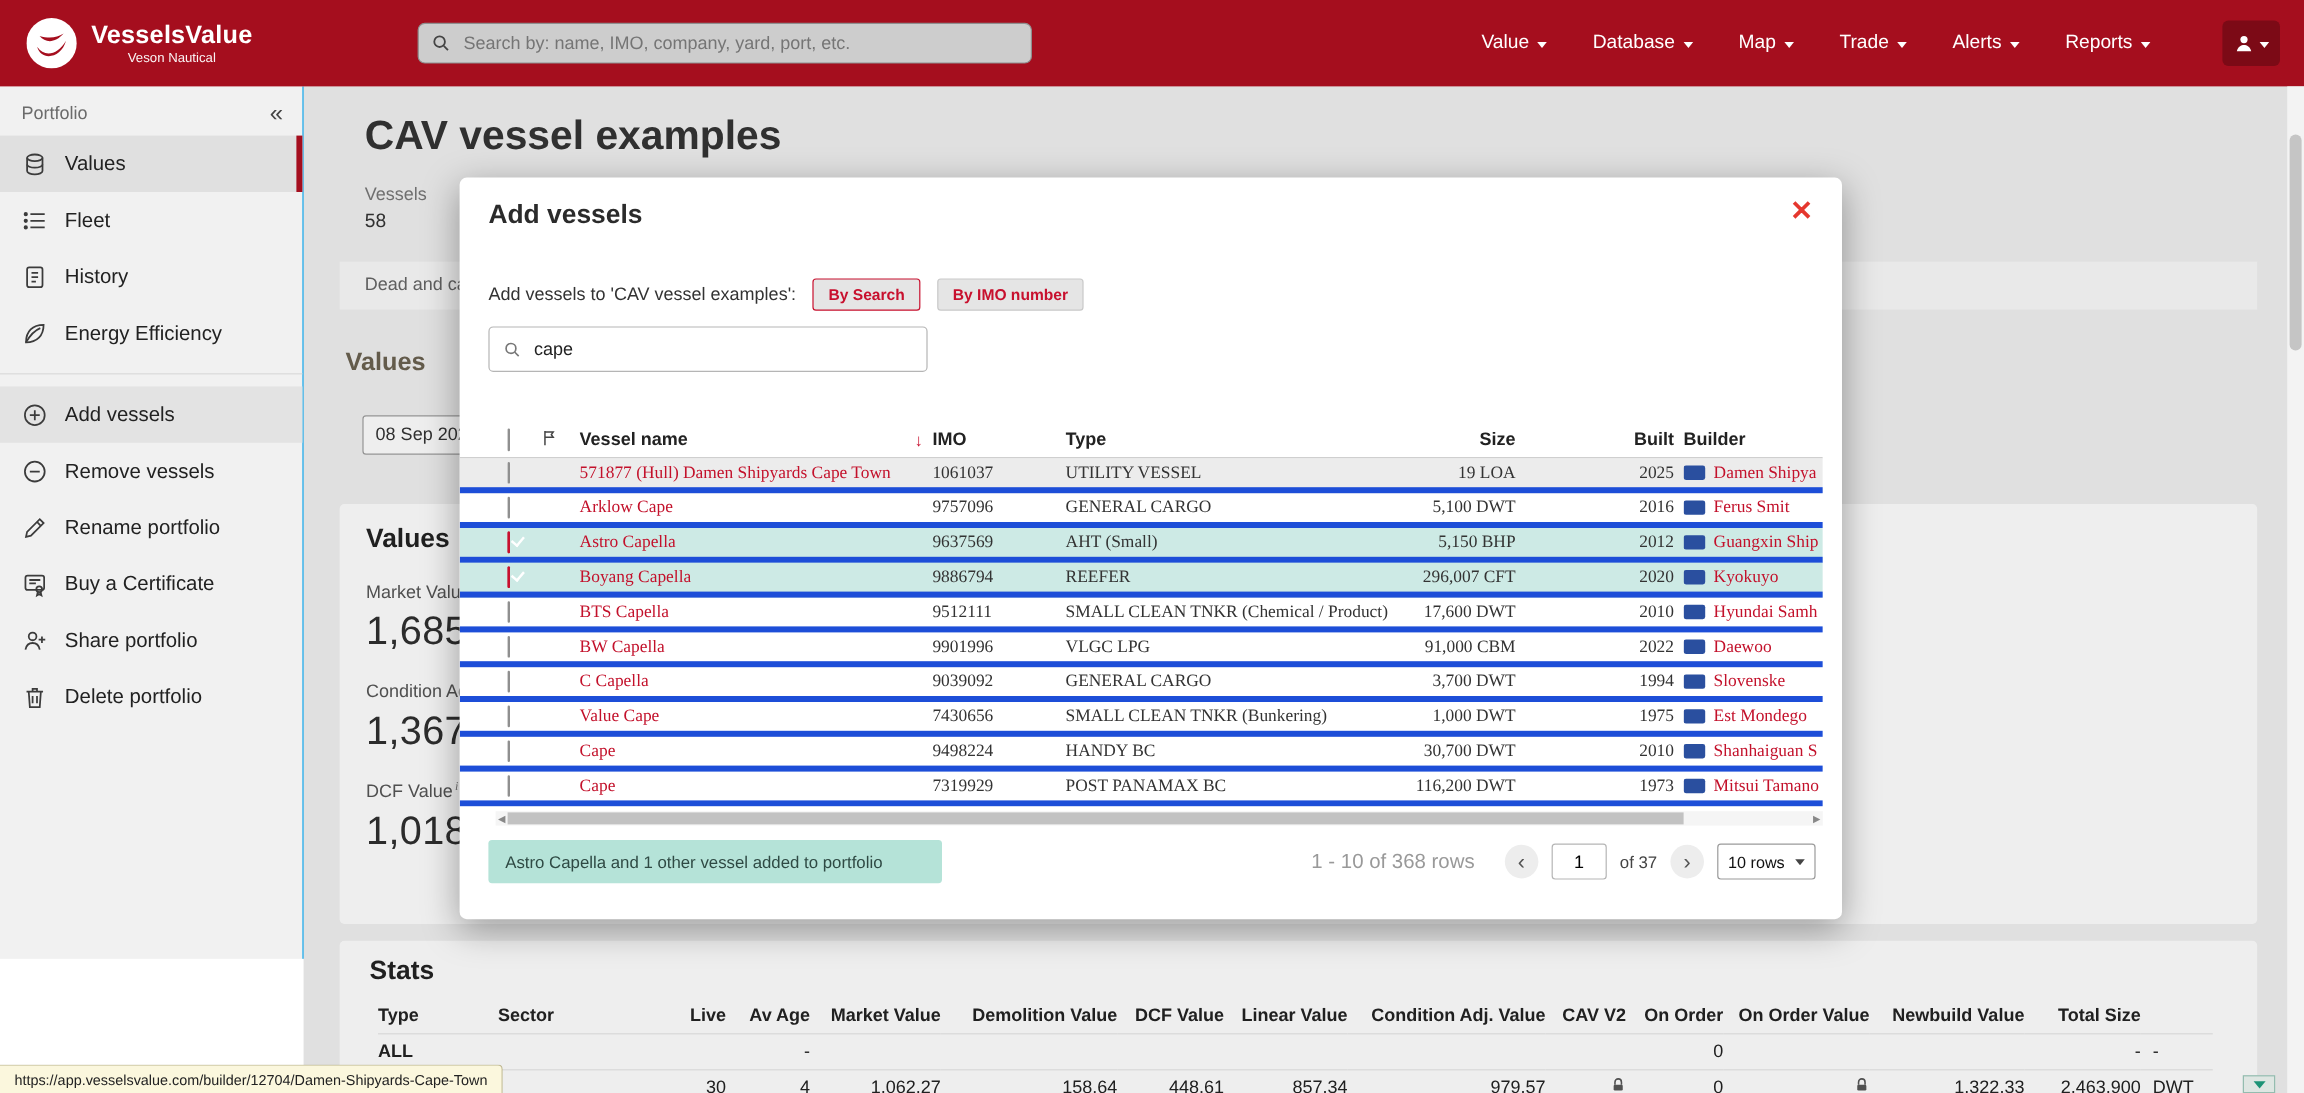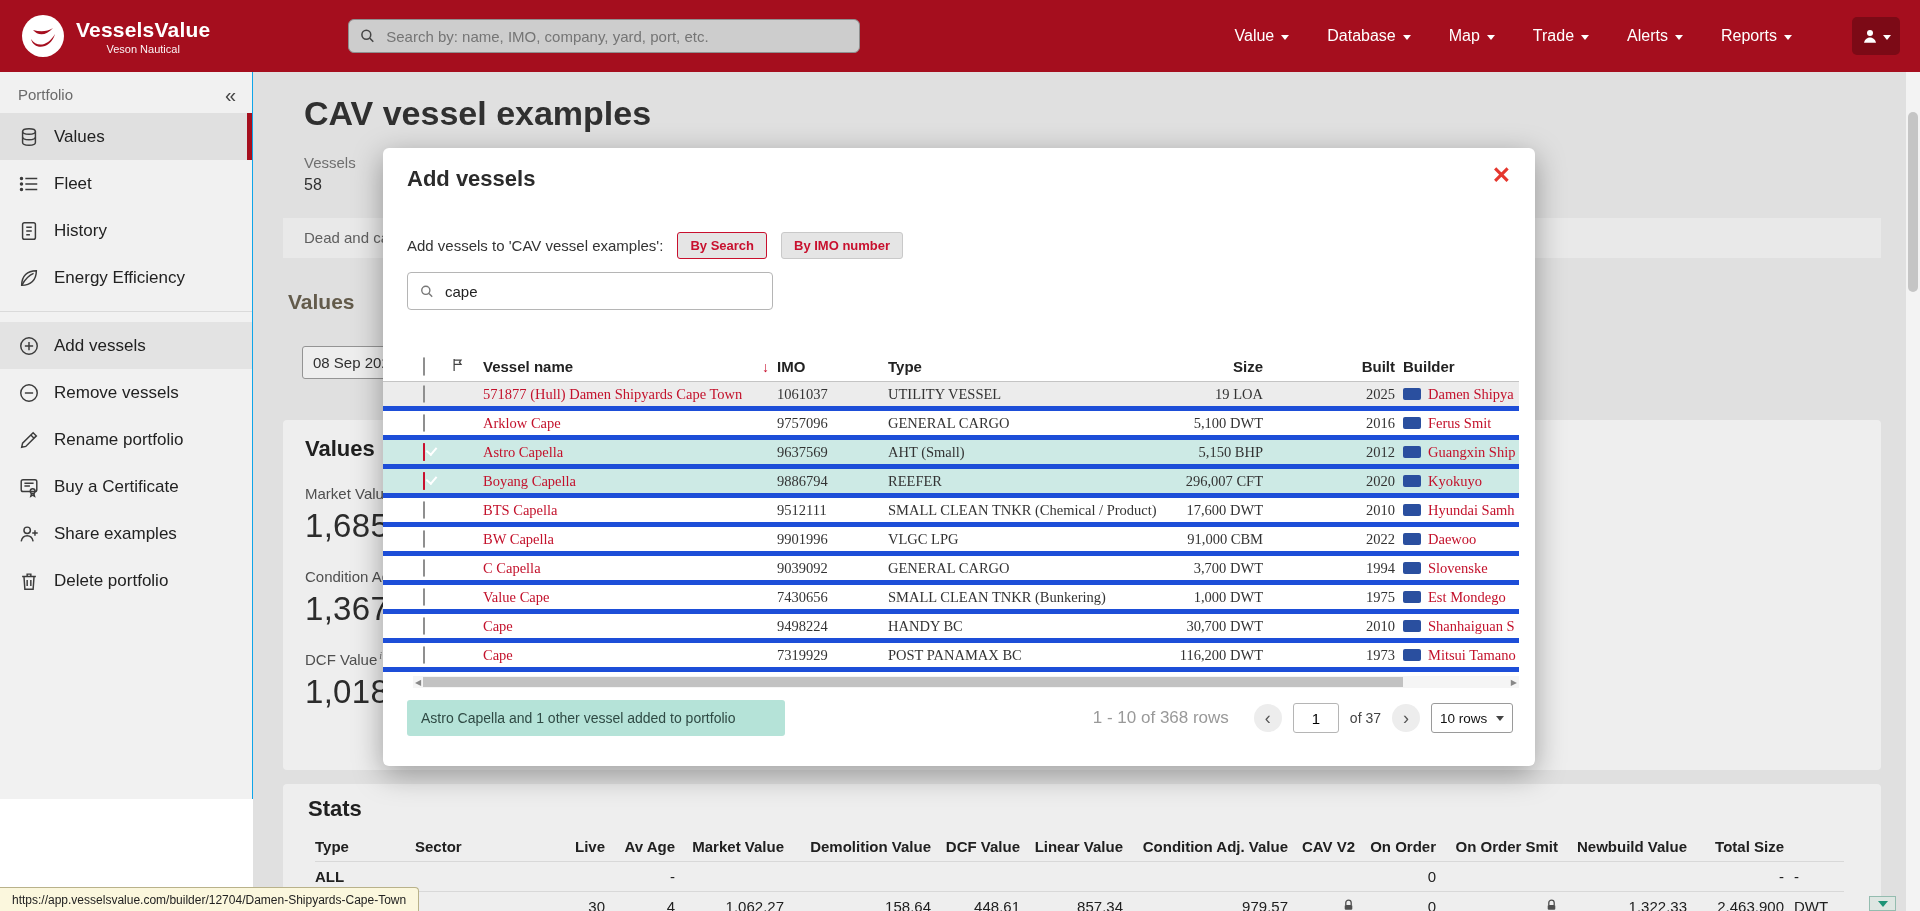--- a/index.html
+++ b/index.html
@@ -245,21 +245,21 @@
           <path d="M14.8 18.7L14 22l2-1.2L18 22l-.8-3.3"></path>
         </svg>
       <span>Buy a Certificate</span>
     </div>
     <div class="side-item">
       <svg class="sicon" viewBox="0 0 24 24" fill="none" stroke="#3c3c3c" stroke-width="1.6">
           <circle cx="10" cy="8" r="3.5"></circle>
           <path d="M3.5 20c.8-4 3.6-6 6.5-6s5.7 2 6.5 6"></path>
           <path d="M18.5 8v6M15.5 11h6"></path>
         </svg>
-      <span>Share examples</span>
+      <span>Share portfolio</span>
     </div>
     <div class="side-item">
       <svg class="sicon" viewBox="0 0 24 24" fill="none" stroke="#3c3c3c" stroke-width="1.6">
           <path d="M4.5 7h15M10 7V4.5h4V7M6.5 7l1 14h9l1-14"></path>
           <path d="M10 11v6.5M14 11v6.5"></path>
         </svg>
       <span>Delete portfolio</span>
     </div>
   </div>
 
@@ -293,21 +293,21 @@
         <span class="sg-cell sg-head">Sector</span>
         <span class="sg-cell sg-head num">Live</span>
         <span class="sg-cell sg-head num">Av Age</span>
         <span class="sg-cell sg-head num">Market Value</span>
         <span class="sg-cell sg-head num">Demolition Value</span>
         <span class="sg-cell sg-head num">DCF Value</span>
         <span class="sg-cell sg-head num">Linear Value</span>
         <span class="sg-cell sg-head num">Condition Adj. Value</span>
         <span class="sg-cell sg-head num">CAV V2</span>
         <span class="sg-cell sg-head num">On Order</span>
-        <span class="sg-cell sg-head num">On Order Smit</span>
+        <span class="sg-cell sg-head num">On Order Value</span>
         <span class="sg-cell sg-head num">Newbuild Value</span>
         <span class="sg-cell sg-head num">Total Size</span>
         <span class="sg-cell sg-head unit-cell"></span>
 
         <span class="sg-cell sg-border all-bold">ALL</span>
         <span class="sg-cell sg-border"></span>
         <span class="sg-cell sg-border num"></span>
         <span class="sg-cell sg-border num">-</span>
         <span class="sg-cell sg-border num"></span>
         <span class="sg-cell sg-border num"></span>

